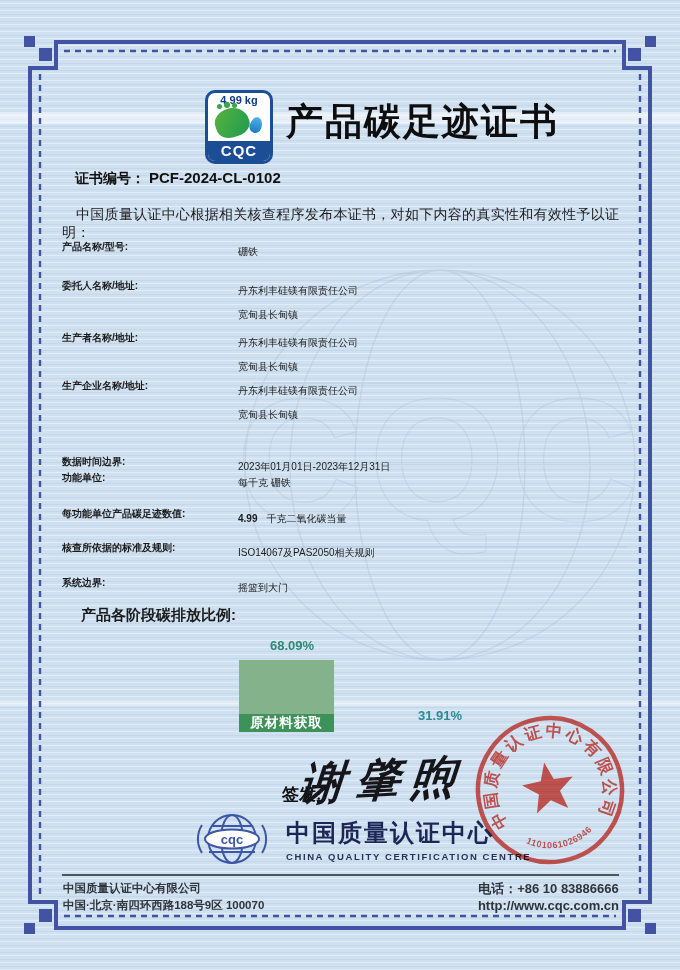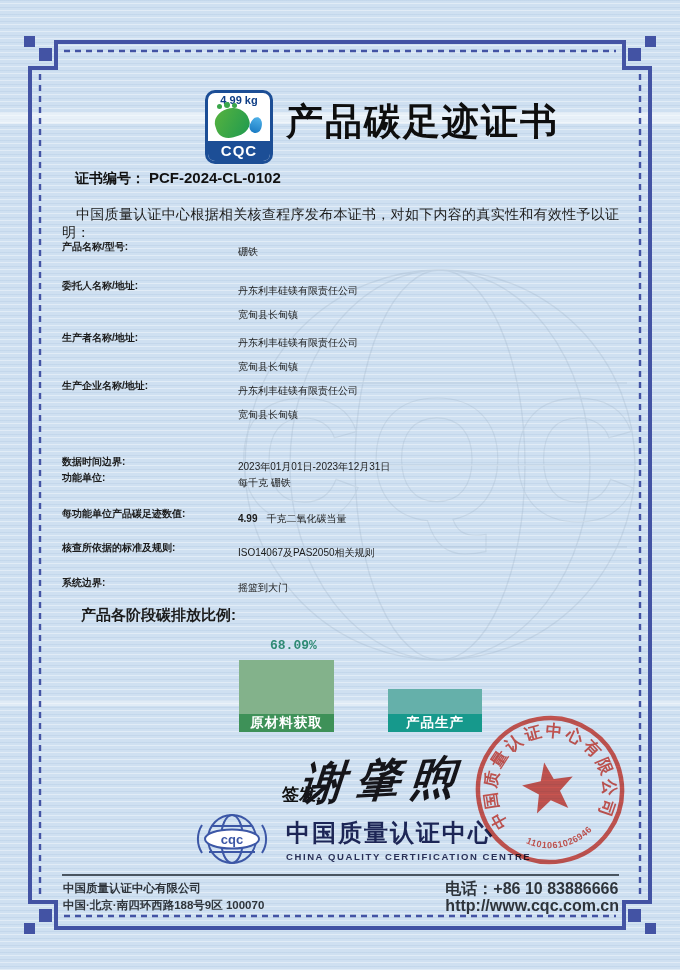--- a/index.html
+++ b/index.html
@@ -49,36 +49,36 @@
   
   .bar{position:absolute;bottom:238px;display:flex;flex-direction:column;justify-content:flex-end;}
   .bar .fill{flex:1;}
   .bar .cat{height:18px;line-height:18px;text-align:center;color:#fff;font-size:13.5px;font-weight:bold;letter-spacing:1px;}
   .bar1{left:239px;width:95px;}
   .bar1 .fill{background:#83b28b;}
   .bar1 .cat{background:#3e9158;}
   .bar2{left:388px;width:94px;}
   .bar2 .fill{background:#65b0aa;}
   .bar2 .cat{background:#16998c;}
-  .pct{position:absolute;font-size:13px;font-weight:bold;font-family:Liberation Mono, monospace;}
+  .pct{position:absolute;font-size:13px;font-weight:bold;}
   .pct1{left:270px;top:638px;color:#2f8a74;}
   .pct2{left:418px;top:668px;color:#2a8b96;margin-top:40px;}
   
   .sig{position:absolute;left:250px;top:783px;font-size:17px;color:#111;margin-left:32px;}
   .sigName{position:absolute;left:300px;top:750px;font-size:45px;color:#15151a;
     font-family:"Liberation Serif","DejaVu Serif",serif;font-style:italic;font-weight:bold;
     letter-spacing:10px;transform:rotate(-3deg) skewX(-8deg);white-space:nowrap;}
   .orgrow{position:absolute;left:192px;top:812px;display:flex;align-items:center;}
   .orgtext{margin-left:14px;}
   .orgcn{font-size:24px;font-weight:bold;color:#1d2656;letter-spacing:2px;white-space:nowrap;}
   .orgen{font-size:9.5px;font-weight:bold;color:#2a3158;letter-spacing:1.6px;margin-top:2px;white-space:nowrap;}
   
   .rule{position:absolute;left:62px;top:874px;width:557px;height:2px;background:#4a5560;}
   .fl{position:absolute;left:63px;top:880px;font-size:11.5px;font-weight:600;color:#2e343b;line-height:17px;white-space:nowrap;}
-  .fr{position:absolute;right:61px;top:880px;font-size:16px;font-weight:600;color:#2e343b;line-height:17px;text-align:left;white-space:nowrap;}
+  .fr{position:absolute;right:61px;top:880px;font-size:13px;font-weight:600;color:#2e343b;line-height:17px;text-align:center;white-space:nowrap;}
 </style>
 </head>
 <body>
 
 <div class="page">
 
   <div class="lightband band1"></div>
   <div class="lightband band2"></div>
 
   <svg class="watermark" width="680" height="970" viewBox="0 0 680 970">
@@ -191,24 +191,20 @@
         <div>摇篮到大门</div>
       </div>
   </div>
 
   <div class="charttitle">产品各阶段碳排放比例:</div>
   <div class="pct pct1">68.09%</div>
   <div class="pct pct2">31.91%</div>
   <div class="bar bar1" style="height: 71.7911px;">
     <div class="fill"></div>
     <div class="cat">原材料获取</div>
-  </div>
-  <div class="bar bar2" style="height: 43.2089px;">
-    <div class="fill"></div>
-    <div class="cat">产品生产</div>
   </div>
 
   <div class="sig kai">签发:</div>
   <div class="sigName">谢肇煦</div>
 
   <div class="orgrow">
     <svg width="80" height="54" viewBox="0 0 80 54">
       <g stroke="#3c57a6" fill="none" stroke-width="2">
         <circle cx="40" cy="27" r="24"></circle>
         <ellipse cx="40" cy="27" rx="11" ry="24"></ellipse>

